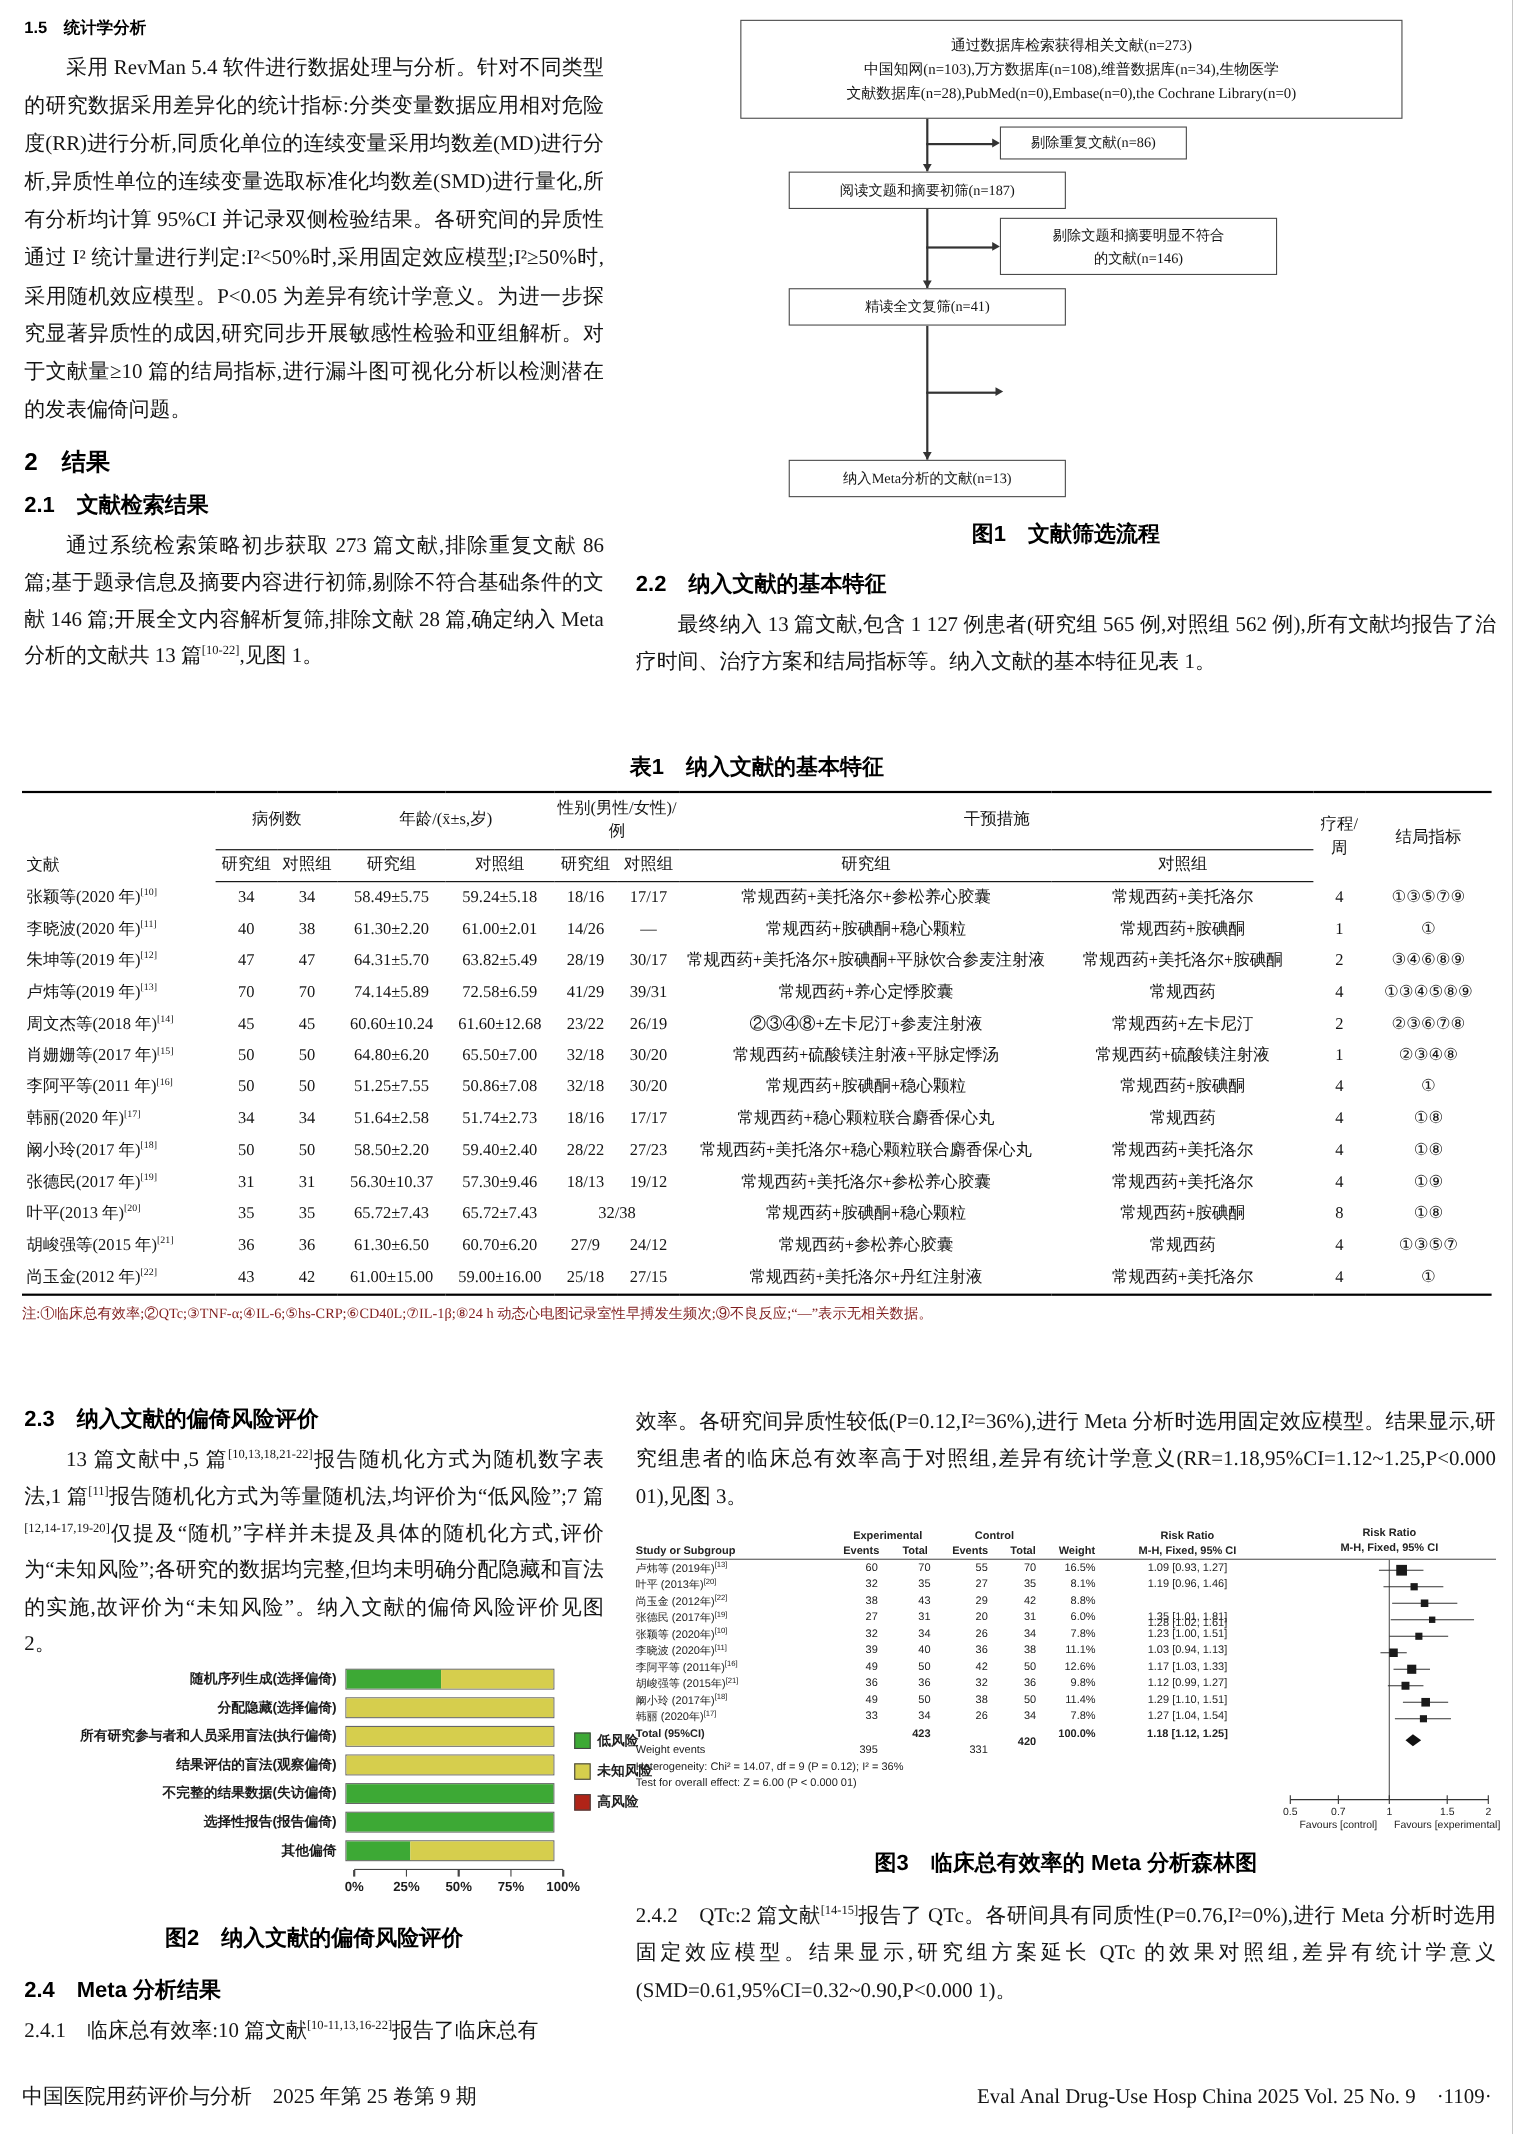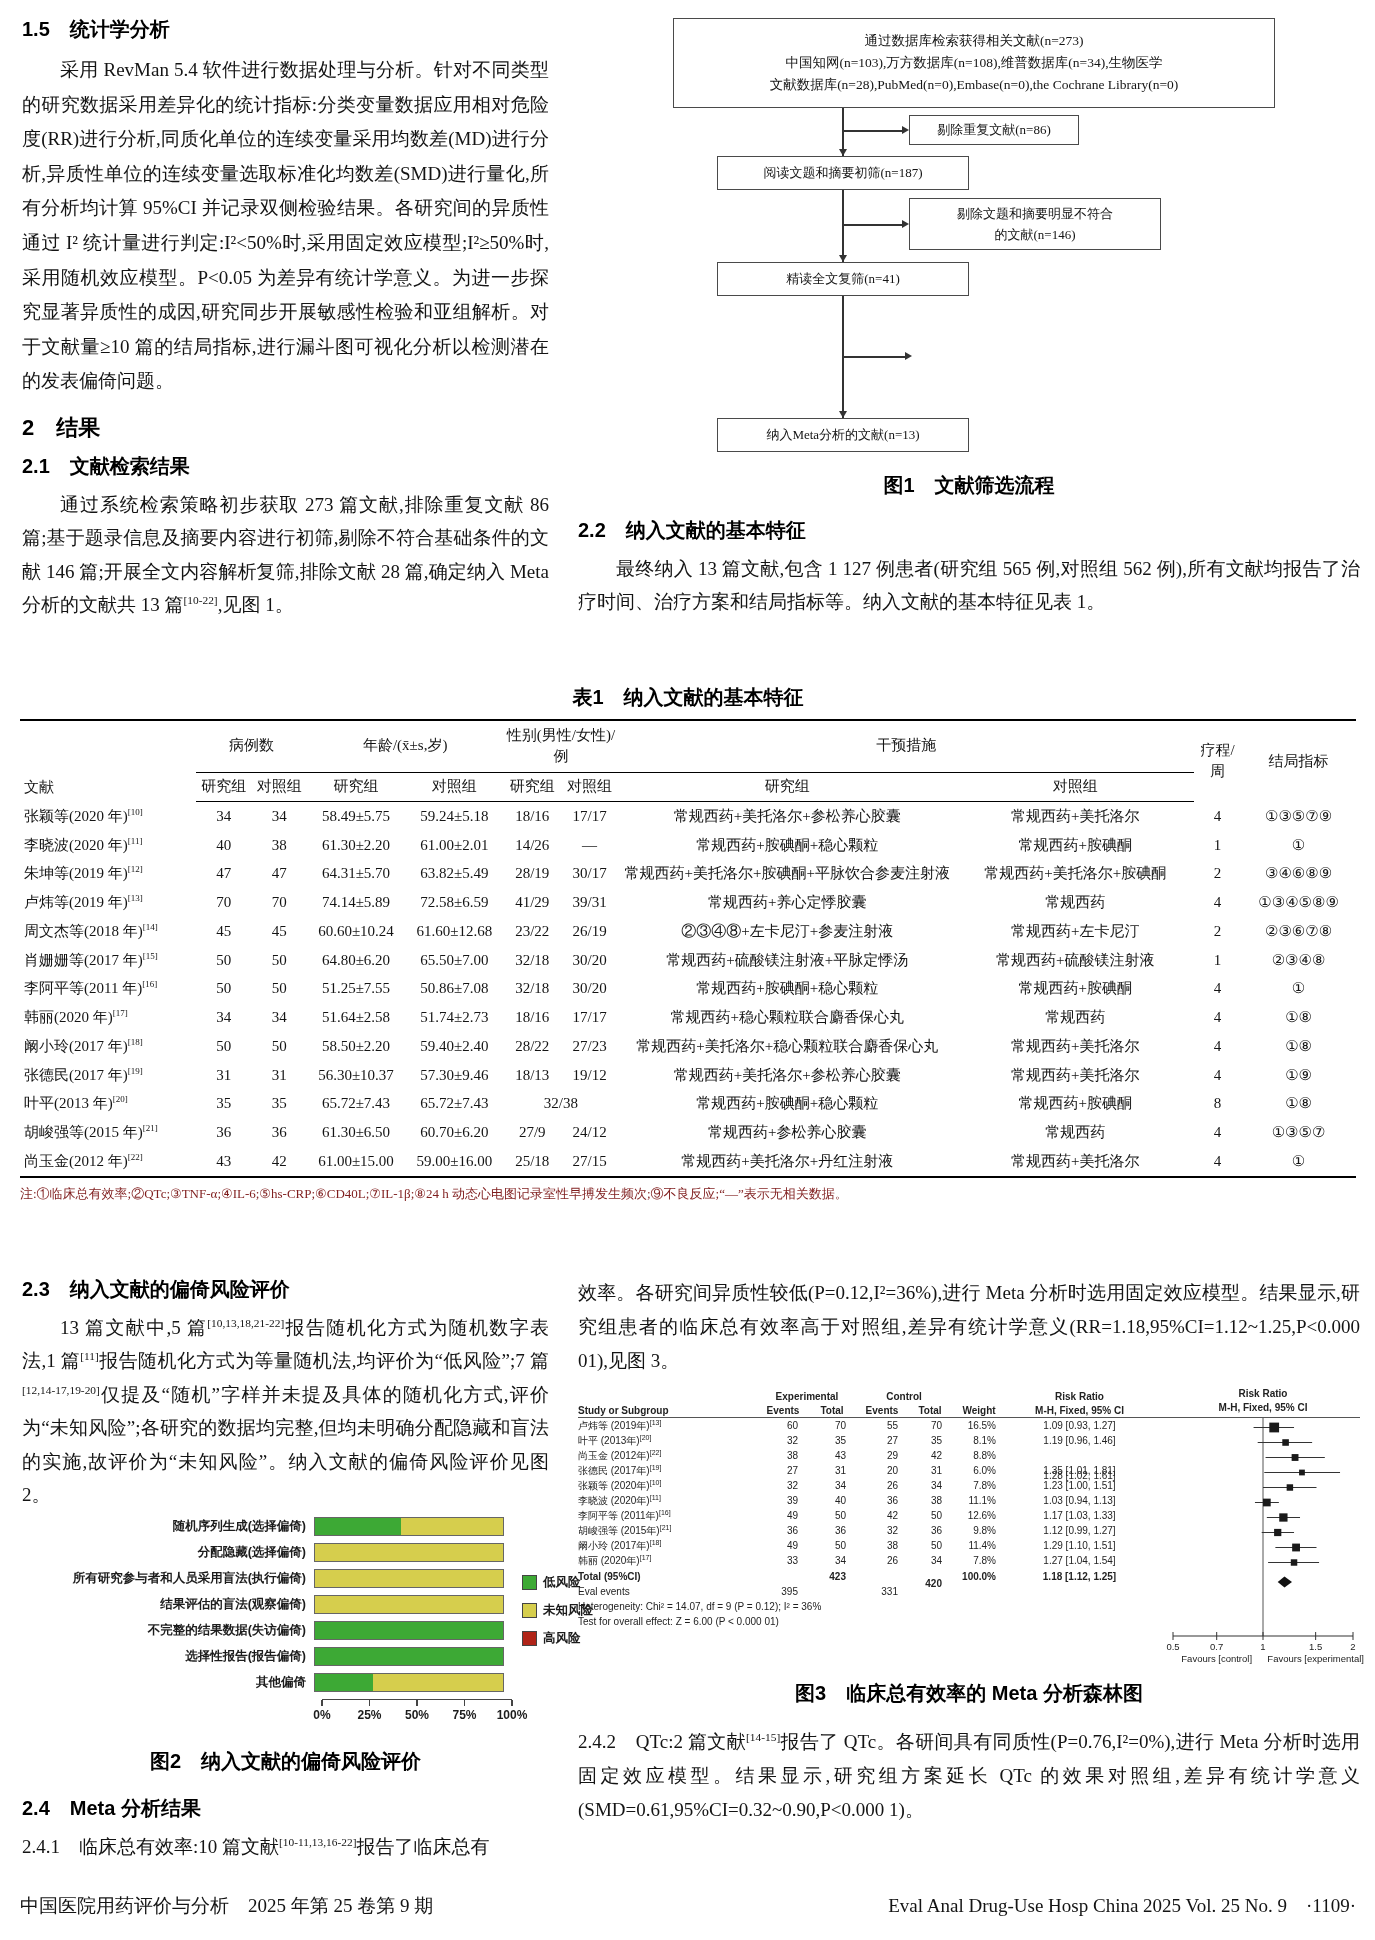--- a/index.html
+++ b/index.html
@@ -5,21 +5,21 @@
   * { margin:0; padding:0; box-sizing:border-box; }
   html,body { background:#9a9a9a; }
   .page { position:relative; width:1375px; height:1940px; background:#ffffff; color:#141414;
           font-family:"Liberation Serif","DejaVu Serif",serif; overflow:hidden; margin:0 auto; }
   .hd { font-family:"Liberation Sans","DejaVu Sans",sans-serif; font-weight:700; color:#000; }
   sup { font-size:0.60em; vertical-align:super; line-height:0; }
   .col { position:absolute; }
   .p19 { font-size:19px; line-height:34.6px; text-align:justify; text-indent:2em; }
   .p19b { font-size:19px; line-height:33.4px; text-align:justify; text-indent:2em; }
   .p19n { font-size:19px; line-height:34px; text-align:justify; text-indent:0; }
-  .h1 { font-size:20px; margin-bottom:10px; }
+  .h1 { font-size:15px; margin-bottom:10px; }
   .h2 { font-size:22px; margin:14px 0 10px 0; }
   .h3 { font-size:20px; margin:10px 0 8px 0; }
   .figcap { font-size:20px; text-align:center; }
 
   
   .flow { position:relative; width:782px; height:446px; font-size:13px; }
   .fc-box { position:absolute; border:1.5px solid #4a4a4a; display:flex; align-items:center; justify-content:center;
             text-align:center; white-space:pre-line; line-height:1.62; padding:2px 6px; background:#fff; }
   .fc-v { position:absolute; width:1.5px; background:#333; }
   .fc-h { position:absolute; height:1.5px; background:#333; }
@@ -515,21 +515,21 @@
           <div class="fp-row tall">
             <div style="width:180px;text-align:left;font-weight:700;padding-right:0;">Total (95%CI)</div>
             <div style="width:50px;text-align:right;padding-right:10px;"></div>
             <div style="width:48px;text-align:right;font-weight:700;padding-right:10px;">423</div>
             <div style="width:52px;text-align:right;padding-right:10px;"></div>
             <div style="width:44px;text-align:right;font-weight:700;padding-right:10px;margin-top:14px;">420</div>
             <div style="width:54px;text-align:right;font-weight:700;padding-right:10px;">100.0%</div>
             <div style="width:147px;text-align:center;font-weight:700;padding-right:0;">1.18 [1.12, 1.25]</div>
           </div>
           <div class="fp-row ">
-            <div style="width:180px;text-align:left;padding-right:0;">Eval events</div>
+            <div style="width:180px;text-align:left;padding-right:0;">Weight events</div>
             <div style="width:50px;text-align:right;padding-right:10px;">395</div>
             <div style="width:48px;text-align:right;padding-right:10px;"></div>
             <div style="width:52px;text-align:right;padding-right:10px;">331</div>
             <div style="width:44px;text-align:right;padding-right:10px;"></div>
             <div style="width:54px;text-align:right;padding-right:10px;"></div>
             <div style="width:147px;text-align:center;padding-right:0;"></div>
           </div>
           <div class="fp-row ">
             <div style="width:575px;text-align:left;">Heterogeneity: Chi² = 14.07, df = 9 (P = 0.12); I² = 36%</div>
           </div>

